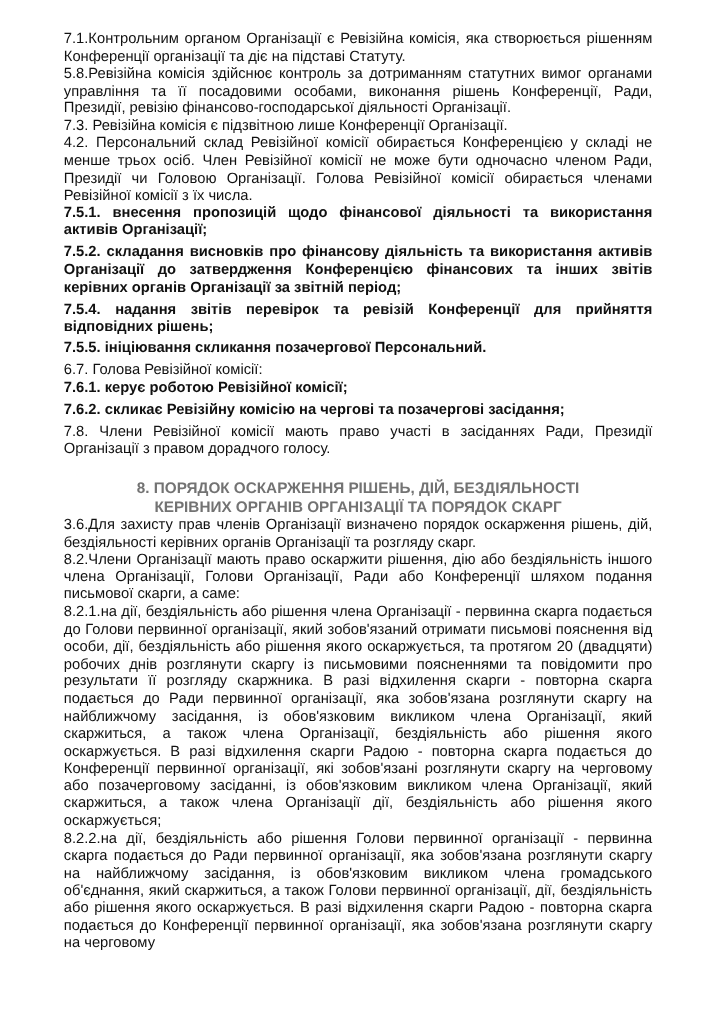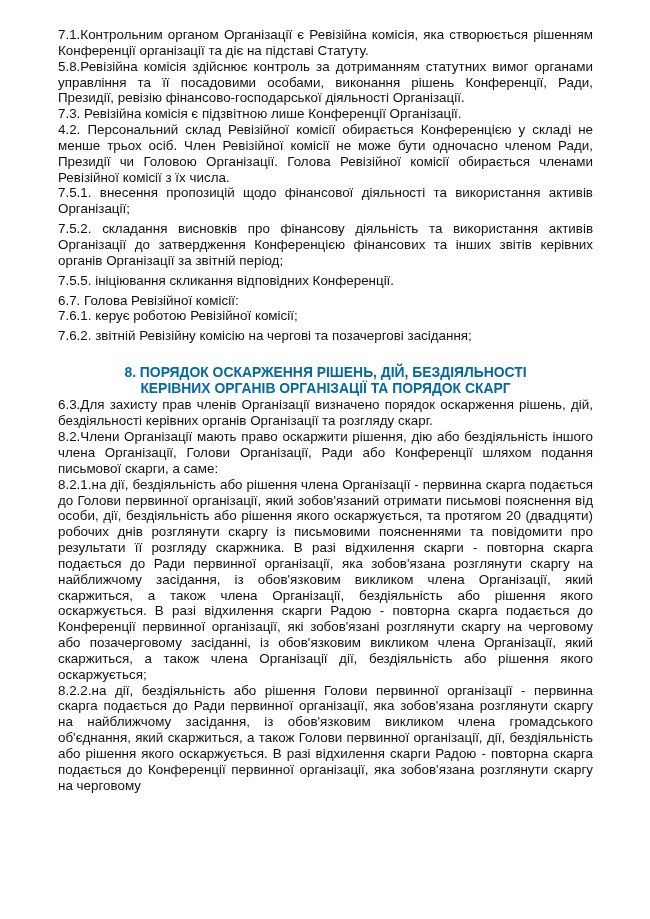--- a/index.html
+++ b/index.html
@@ -23,53 +23,56 @@
     line-height: 15.85px;
     color: #111111;
   }
   .p {
     margin: 0;
     text-align: justify;
     text-align-last: left;
   }
   .p.gap-after {
     margin-bottom: 4px;
+    font-weight: bold;
   }
   .heading {
     margin: 20px 0 1px 0;
     text-align: center;
     font-weight: bold;
     font-size: 13.9px;
     line-height: 16.2px;
-    color: #0369a1;
+    color: #737373;
   }
   .heading span { display: block; }
 </style>
 </head>
 <body>
 
 <div class="page">
 
   <section>
     <p class="p">7.1.Контрольним органом Організації є Ревізійна комісія, яка створюється рішенням Конференції організації та діє на підставі Статуту.</p>
     <p class="p">5.8.Ревізійна комісія здійснює контроль за дотриманням статутних вимог органами управління та її посадовими особами, виконання рішень Конференції, Ради, Президії, ревізію фінансово-господарської діяльності Організації.</p>
     <p class="p">7.3. Ревізійна комісія є підзвітною лише Конференції Організації.</p>
     <p class="p">4.2. Персональний склад Ревізійної комісії обирається Конференцією у складі не менше трьох осіб. Член Ревізійної комісії не може бути одночасно членом Ради, Президії чи Головою Організації. Голова Ревізійної комісії обирається членами Ревізійної комісії з їх числа.</p>
     <p class="p gap-after">7.5.1. внесення пропозицій щодо фінансової діяльності та використання активів Організації;</p>
     <p class="p gap-after">7.5.2. складання висновків про фінансову діяльність та використання активів Організації до затвердження Конференцією фінансових та інших звітів керівних органів Організації за звітній період;</p>
-    <p class="p gap-after">7.5.5. ініціювання скликання відповідних Конференції.</p>
+    <p class="p gap-after">7.5.4. надання звітів перевірок та ревізій Конференції для прийняття відповідних рішень;</p>
+    <p class="p gap-after">7.5.5. ініціювання скликання позачергової Персональний.</p>
     <p class="p">6.7.  Голова Ревізійної комісії:</p>
     <p class="p gap-after">7.6.1. керує роботою Ревізійної комісії;</p>
-    <p class="p gap-after">7.6.2. звітній Ревізійну комісію на чергові та позачергові засідання;</p>
+    <p class="p gap-after">7.6.2. скликає Ревізійну комісію на чергові та позачергові засідання;</p>
+    <p class="p">7.8. Члени Ревізійної комісії мають право участі в засіданнях Ради, Президії Організації з правом дорадчого голосу.</p>
   </section>
 
   <section>
     <h2 class="heading">
       <span>8. ПОРЯДОК ОСКАРЖЕННЯ РІШЕНЬ, ДІЙ, БЕЗДІЯЛЬНОСТІ</span>
       <span>КЕРІВНИХ ОРГАНІВ ОРГАНІЗАЦІЇ ТА ПОРЯДОК СКАРГ</span>
     </h2>
-    <p class="p">6.3.Для захисту прав членів Організації визначено порядок оскарження рішень, дій, бездіяльності керівних органів Організації та розгляду скарг.</p>
+    <p class="p">3.6.Для захисту прав членів Організації визначено порядок оскарження рішень, дій, бездіяльності керівних органів Організації та розгляду скарг.</p>
     <p class="p">8.2.Члени Організації мають право оскаржити рішення, дію або бездіяльність іншого члена Організації, Голови Організації, Ради або Конференції шляхом подання письмової скарги, а саме:</p>
     <p class="p">8.2.1.на дії, бездіяльність або рішення члена Організації - первинна скарга подається до Голови первинної організації, який зобов'язаний отримати письмові пояснення від особи, дії, бездіяльність або рішення якого оскаржується, та протягом 20 (двадцяти) робочих днів розглянути скаргу із письмовими поясненнями та повідомити про результати її розгляду скаржника. В разі відхилення скарги - повторна скарга подається до Ради первинної організації, яка зобов'язана розглянути скаргу на найближчому засідання, із обов'язковим викликом члена Організації, який скаржиться, а також члена Організації, бездіяльність або рішення якого оскаржується. В разі відхилення скарги Радою - повторна скарга подається до Конференції первинної організації, які зобов'язані розглянути скаргу на черговому або позачерговому засіданні, із обов'язковим викликом члена Організації, який скаржиться, а також члена Організації дії, бездіяльність або рішення якого оскаржується;</p>
     <p class="p">8.2.2.на дії, бездіяльність або рішення Голови первинної організації - первинна скарга подається до Ради первинної організації, яка зобов'язана розглянути скаргу на найближчому засідання, із обов'язковим викликом члена громадського об'єднання, який скаржиться, а також Голови первинної організації, дії, бездіяльність або рішення якого оскаржується. В разі відхилення скарги Радою - повторна скарга подається до Конференції первинної організації, яка зобов'язана розглянути скаргу на черговому</p>
   </section>
 
 </div>
 
 </body></html>

